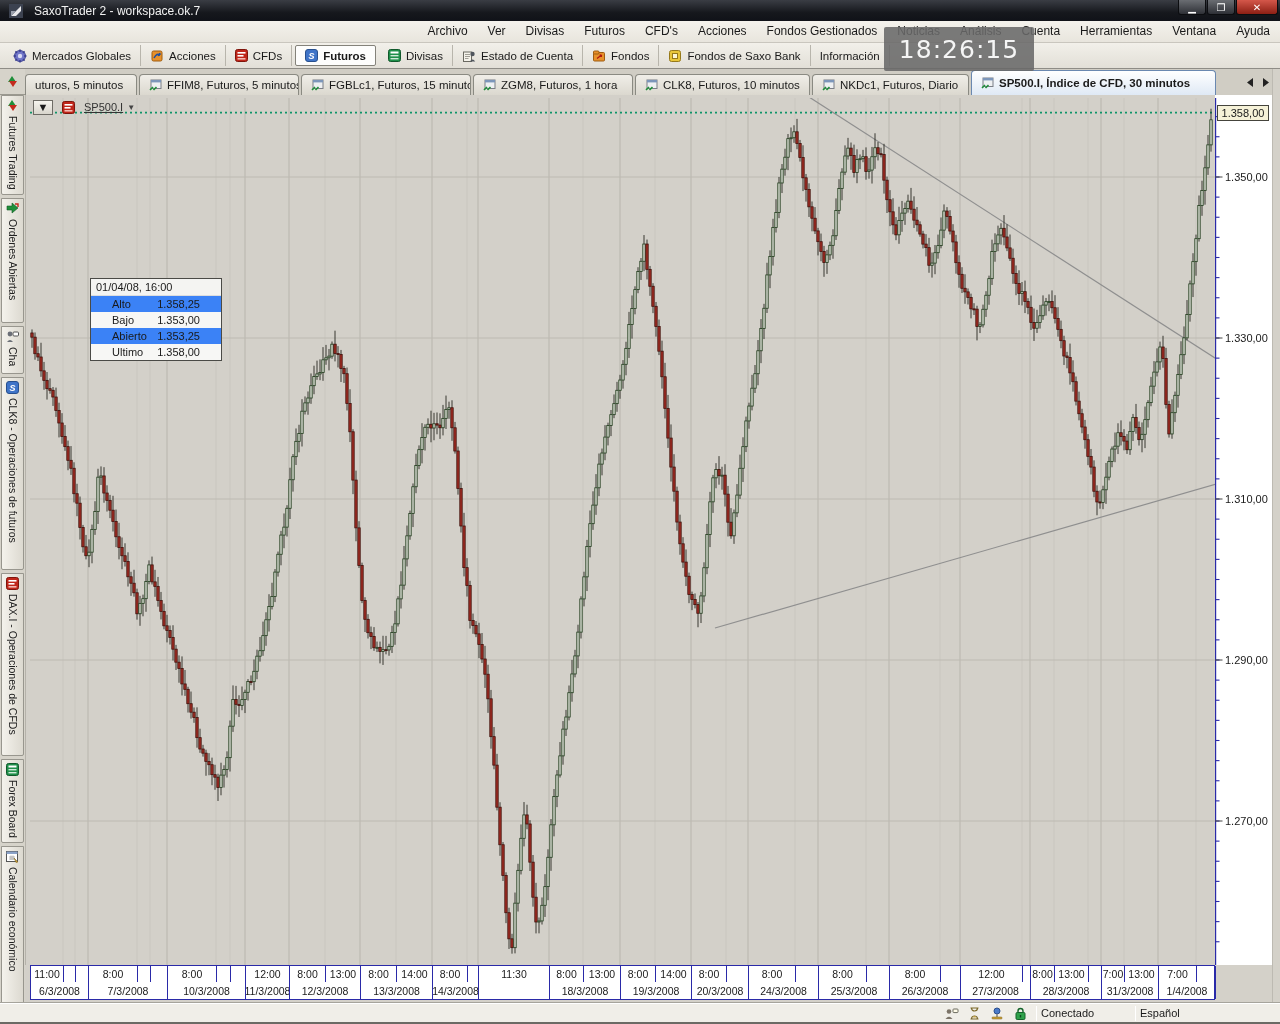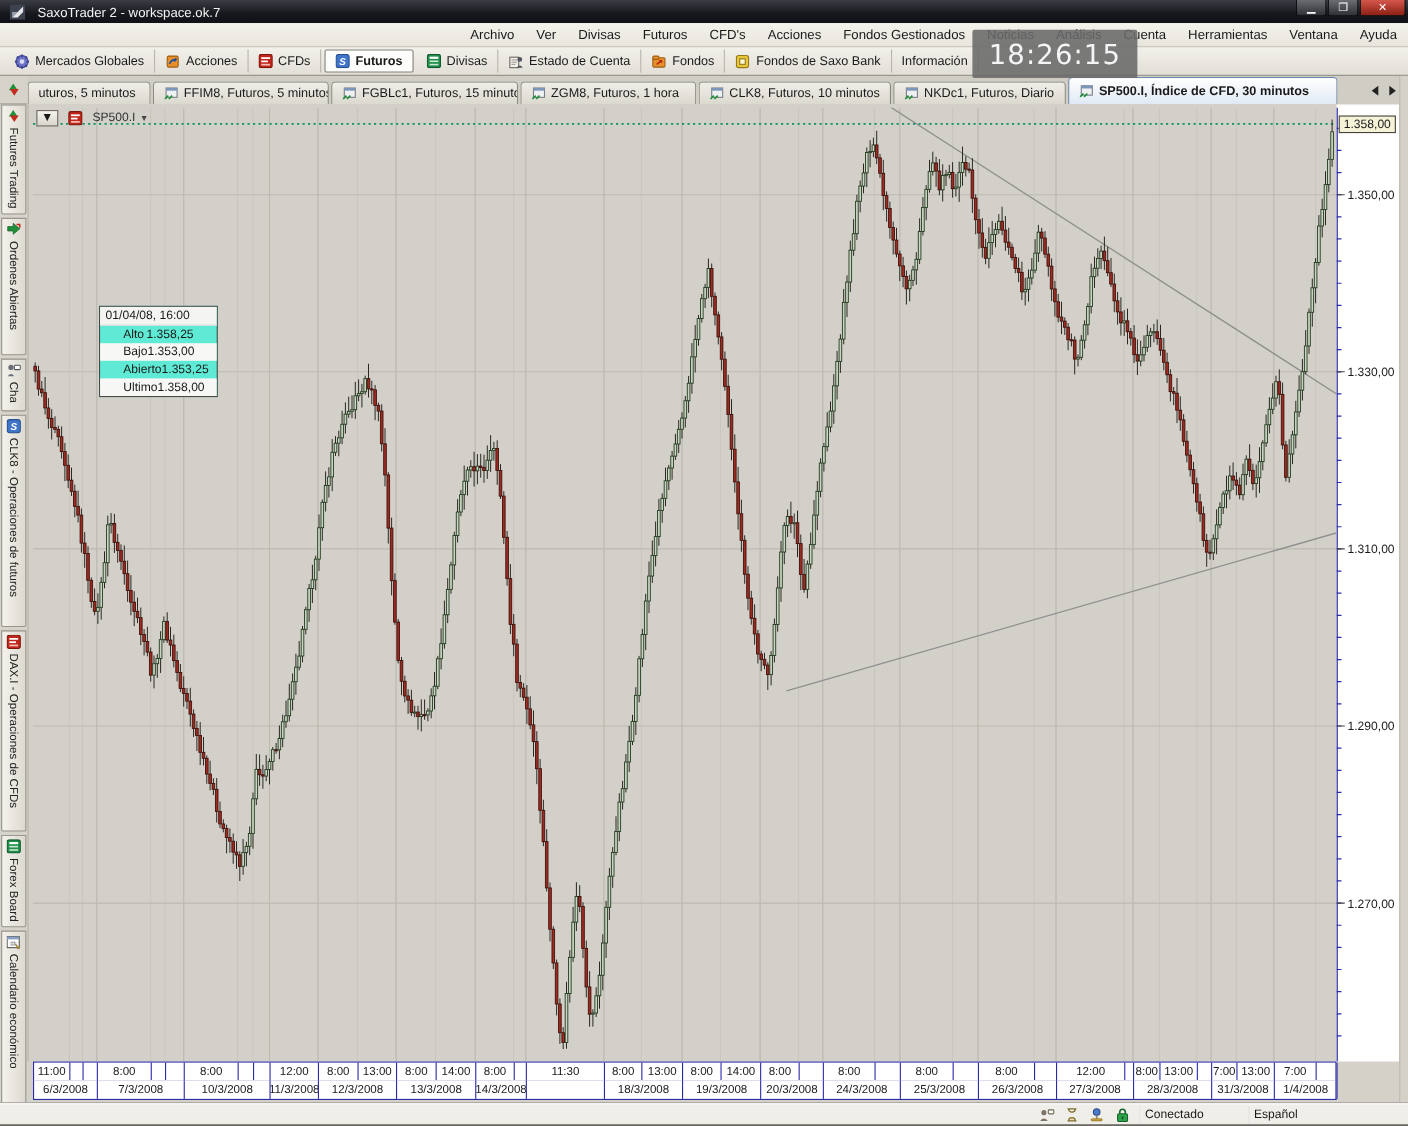--- a/index.html
+++ b/index.html
@@ -52,23 +52,23 @@
     align-items:center;padding-top:3px;}
   .side-item .vlbl{writing-mode:vertical-rl;font-size:10.5px;color:#222;margin-top:4px;
     white-space:nowrap;overflow:hidden;}
   
   .chartbg{position:absolute;left:25px;top:95px;width:1190px;height:870px;background:#d3d0c9;
     border-left:1px solid #b5b2aa;}
   .plot{position:absolute;left:30px;top:98px;width:1185px;height:867px;}
   .selector{position:absolute;left:33px;top:99px;height:16px;display:flex;align-items:center;gap:4px;z-index:5;}
   .drop-btn{width:20px;height:15px;background:linear-gradient(#f6f4ee,#d8d5cc);
     border:1px solid #6e6c66;display:flex;align-items:center;justify-content:center;}
-  .sel-lbl{font-size:11px;color:#333;}
+  .sel-lbl{font-size:11px;color:#333;text-decoration:underline;}
   
-  .tooltip{position:absolute;left:90px;top:278px;width:108px;background:#5eead4;
+  .tooltip{position:absolute;left:90px;top:278px;width:132px;background:#3b82f6;
     border:1px solid #4a4a46;z-index:6;font-size:11px;}
   .tt-header{padding:2px 5px;background:#f4f4f2;border-bottom:1px solid #ddd;}
   .tt-row{display:flex;justify-content:space-between;padding:2px 21px;}
   .tt-row:nth-child(odd){background:#f7f7f5;}
   
   .yaxis{position:absolute;left:1215px;top:95px;width:57px;height:870px;background:#fff;}
   .pricebox{position:absolute;left:1217px;top:105px;width:52px;height:16px;background:#f6f2d8;
     border:1px solid #45443c;display:flex;align-items:center;justify-content:center;font-size:11px;z-index:7;}
   .right-strip{position:absolute;left:1272px;top:69px;width:8px;height:934px;background:#d4d1c9;
     border-left:1px solid #bdbab2;}

